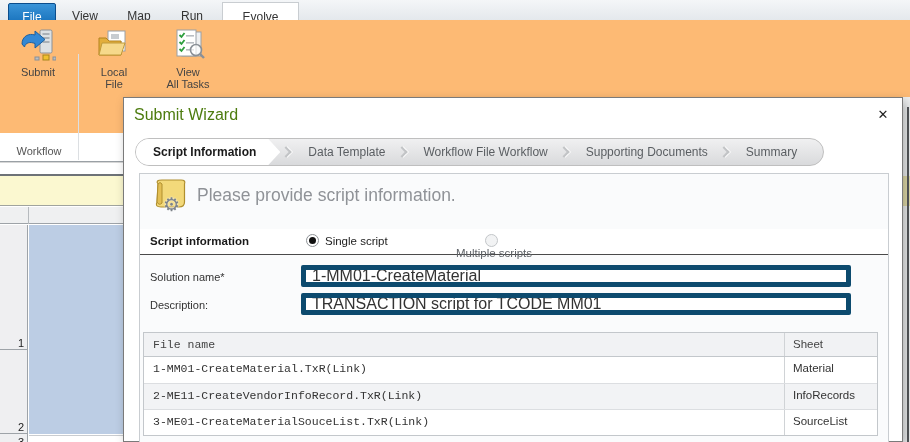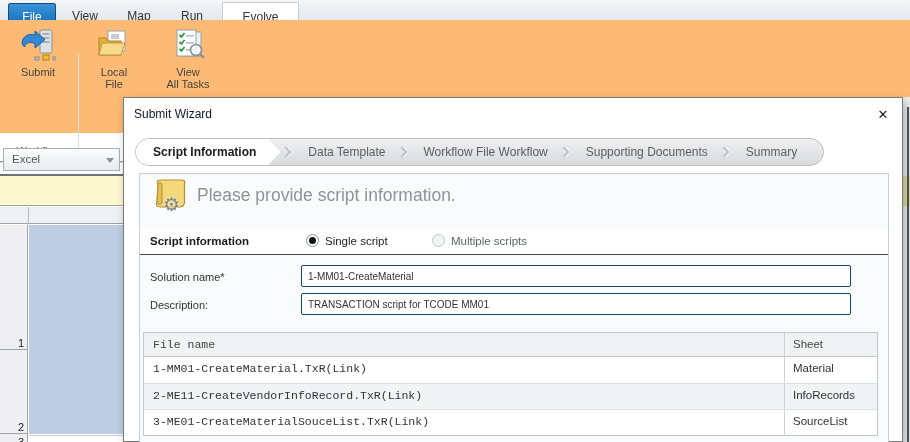--- a/index.html
+++ b/index.html
@@ -58,21 +58,21 @@
 
   
   .rightstrip { position:absolute; left:903px; top:97px; width:7px; height:345px; background:#eef0f1; }
   .rightstrip .ypatch { position:absolute; left:0; top:79px; width:7px; height:30px; background:#e4deab; }
   .rightstrip .darkline { position:absolute; right:1px; top:10px; width:2px; height:335px; background:#55585c; }
 
   
   .dialog { position:absolute; left:123px; top:97px; width:780px; height:345px;
             background:#fff; border:1px solid #7a7a7a; box-shadow:3px 4px 10px rgba(0,0,0,.28); z-index:10; }
   .dlg-title { position:absolute; left:10px; top:0; height:33px; line-height:33px;
-               font-size:12px; color:#0f172a; }
+               font-size:16px; color:#4d7c0f; }
   .dlg-close { position:absolute; right:8px; top:7px; width:22px; height:20px; text-align:center;
                line-height:20px; font-size:13px; color:#222; cursor:default; }
 
   
   .steps { position:absolute; left:11px; top:40px; height:28px; display:flex; align-items:stretch;
            background:linear-gradient(#f0f0f1,#d9dadc); border:1px solid #bfbfbf;
            border-radius:14px; overflow:hidden; padding-right:16px; }
   .step { display:flex; align-items:center; font-size:12px; color:#5a5e62;
           padding:0 10px 0 12px; white-space:nowrap; }
   .step.active { background:#fff; color:#1a1a1a; font-weight:bold; padding:0 24px 0 17px;
@@ -87,32 +87,32 @@
   .wizicon { position:absolute; left:10px; top:5px; width:38px; height:36px; }
   .wizicon .gear { position:absolute; left:13px; top:14px; font-size:19px; color:#7d838a;
                    text-shadow:0 0 2px #fff; }
   .heading { position:absolute; left:57px; top:11px; font-size:17.5px; color:#8f9297; }
 
   .section-row { position:absolute; left:0px; top:55px; width:748px; height:26px; background:#fff;
                  border-bottom:1px solid #4a4a4a; }
   .section-label { position:absolute; left:10px; top:6px; font-size:11.5px; font-weight:bold; color:#1a1a1a; }
   .radio-wrap { position:absolute; top:5px; display:flex; align-items:center; font-size:11.5px; color:#222; }
   .radio-wrap.r1 { left:166px; }
-  .radio-wrap.r2 { left:292px; color:#5f6368; }
+  .radio-wrap.r2 { left:316px; color:#5f6368;flex-direction:column; }
   .radio { width:13px; height:13px; border-radius:50%; background:#fff;
            border:1px solid #8e9296; margin-right:6px; }
   .radio.sel::after { content:""; display:block; width:7px; height:7px; border-radius:50%;
                       background:#111; margin:2px; }
   .radio.dis { border-color:#c3c6c9; background:#f2f3f4; }
 
   .fld-label { position:absolute; left:10px; font-size:11px; color:#333; }
   .fld-label.f1 { top:97px; }
   .fld-label.f2 { top:125px; }
   .fld-input { position:absolute; left:161px; width:550px; height:22px; background:#fff;
-               border:1px solid #0c4a6e; border-radius:2px; font-size:10px; color:#333;
+               border:5px solid #0c4a6e; border-radius:2px; font-size:16px; color:#333;
                padding:0 6px; font-family:"Liberation Sans", sans-serif; }
   .fld-input.f1 { top:91px; }
   .fld-input.f2 { top:119px; }
 
   
   .ftable { position:absolute; left:3px; top:158px; width:735px; border:1px solid #c3c7cb;
             background:#fff; font-size:11.5px; color:#333; border-collapse:collapse; }
   .ftable .hrow { display:flex; height:24px; background:#f1f2f4; border-bottom:1px solid #c3c7cb;
                   color:#444; }
   .ftable .trow { display:flex; height:26px; }
@@ -179,24 +179,20 @@
         <circle cx="26" cy="22" r="5.5" fill="rgba(255,255,255,.65)" stroke="#8a9097" stroke-width="1.6"></circle>
         <line x1="30" y1="26" x2="34" y2="30" stroke="#8a9097" stroke-width="2.4"></line>
       </svg>
       <span>View</span><br>
       <span>All Tasks</span>
     </div>
 
     <div class="ribbon-border"></div>
   </div>
 
-  <div class="namebox">
-    <span>Excel</span>
-    <span class="arr"></span>
-  </div>
   <div class="fxline"></div>
   <div class="yellowband"></div>
   <div class="colheader">
     <div class="corner-sep"></div>
   </div>
   <div class="rowhdr-col"></div>
   <div class="rowhdr rowhdr-1">1</div>
   <div class="rowhdr rowhdr-2">2</div>
   <div class="rowhdr rowhdr-3">3</div>
   <div class="bluecell"></div>

